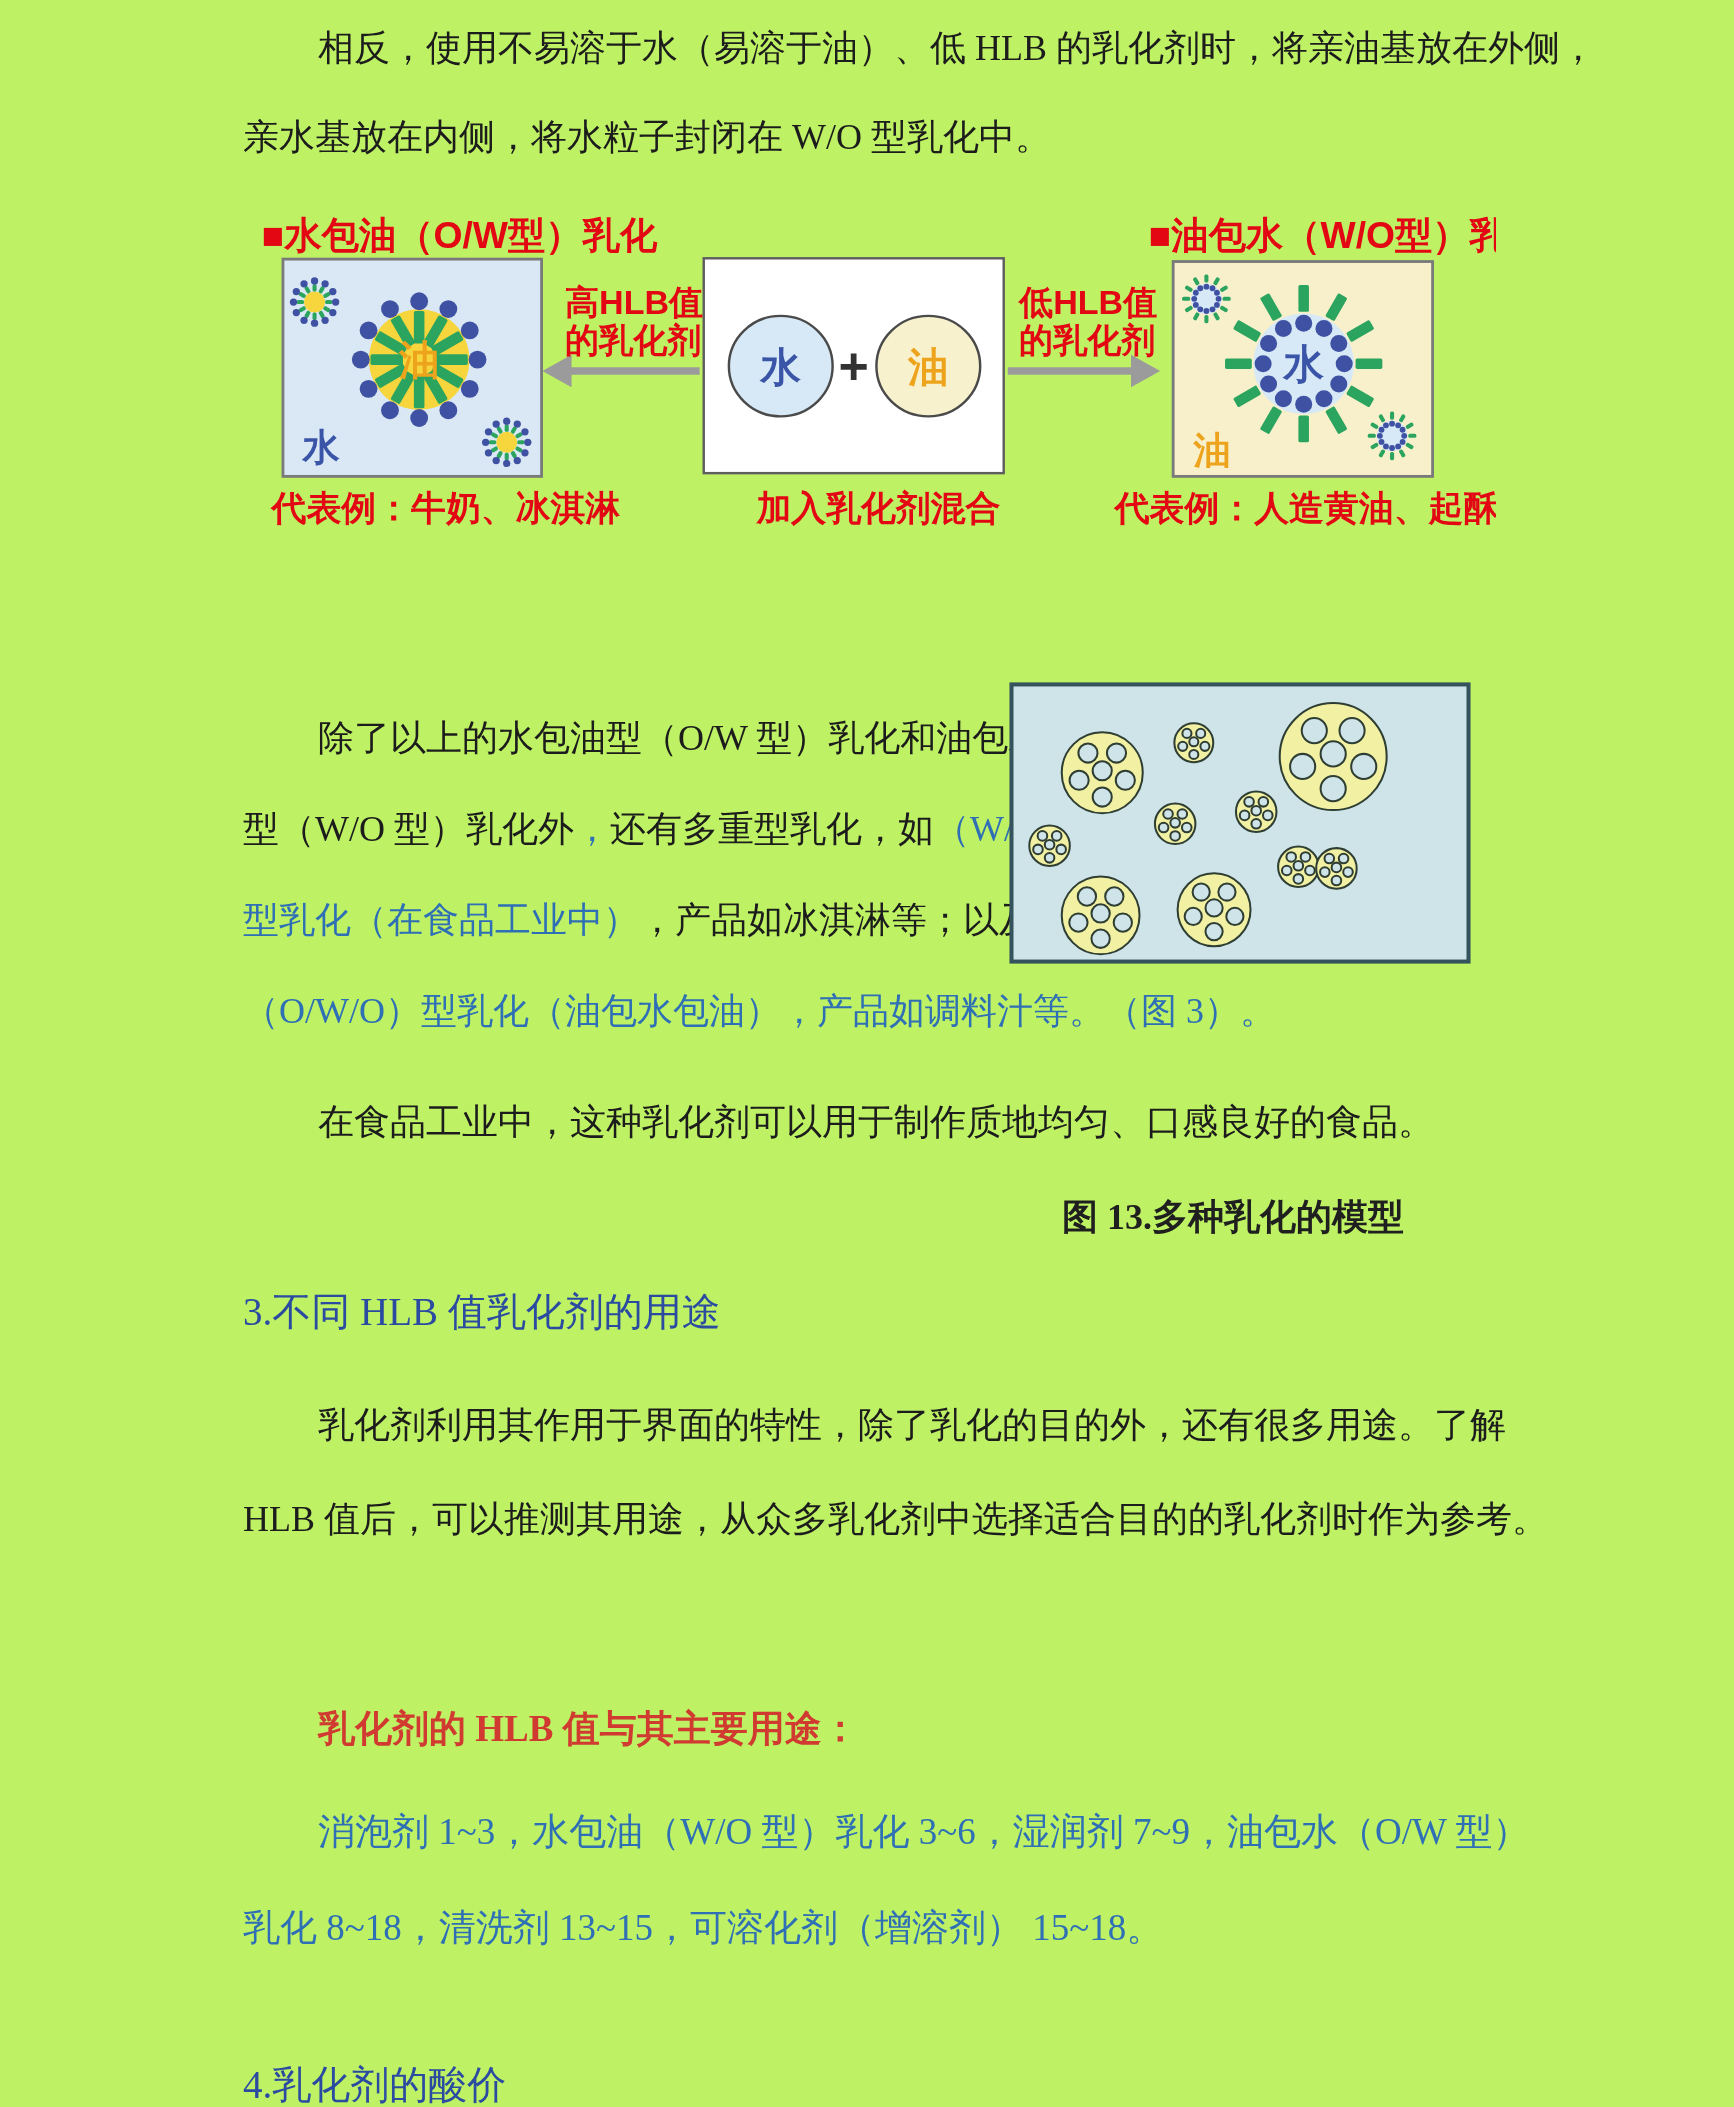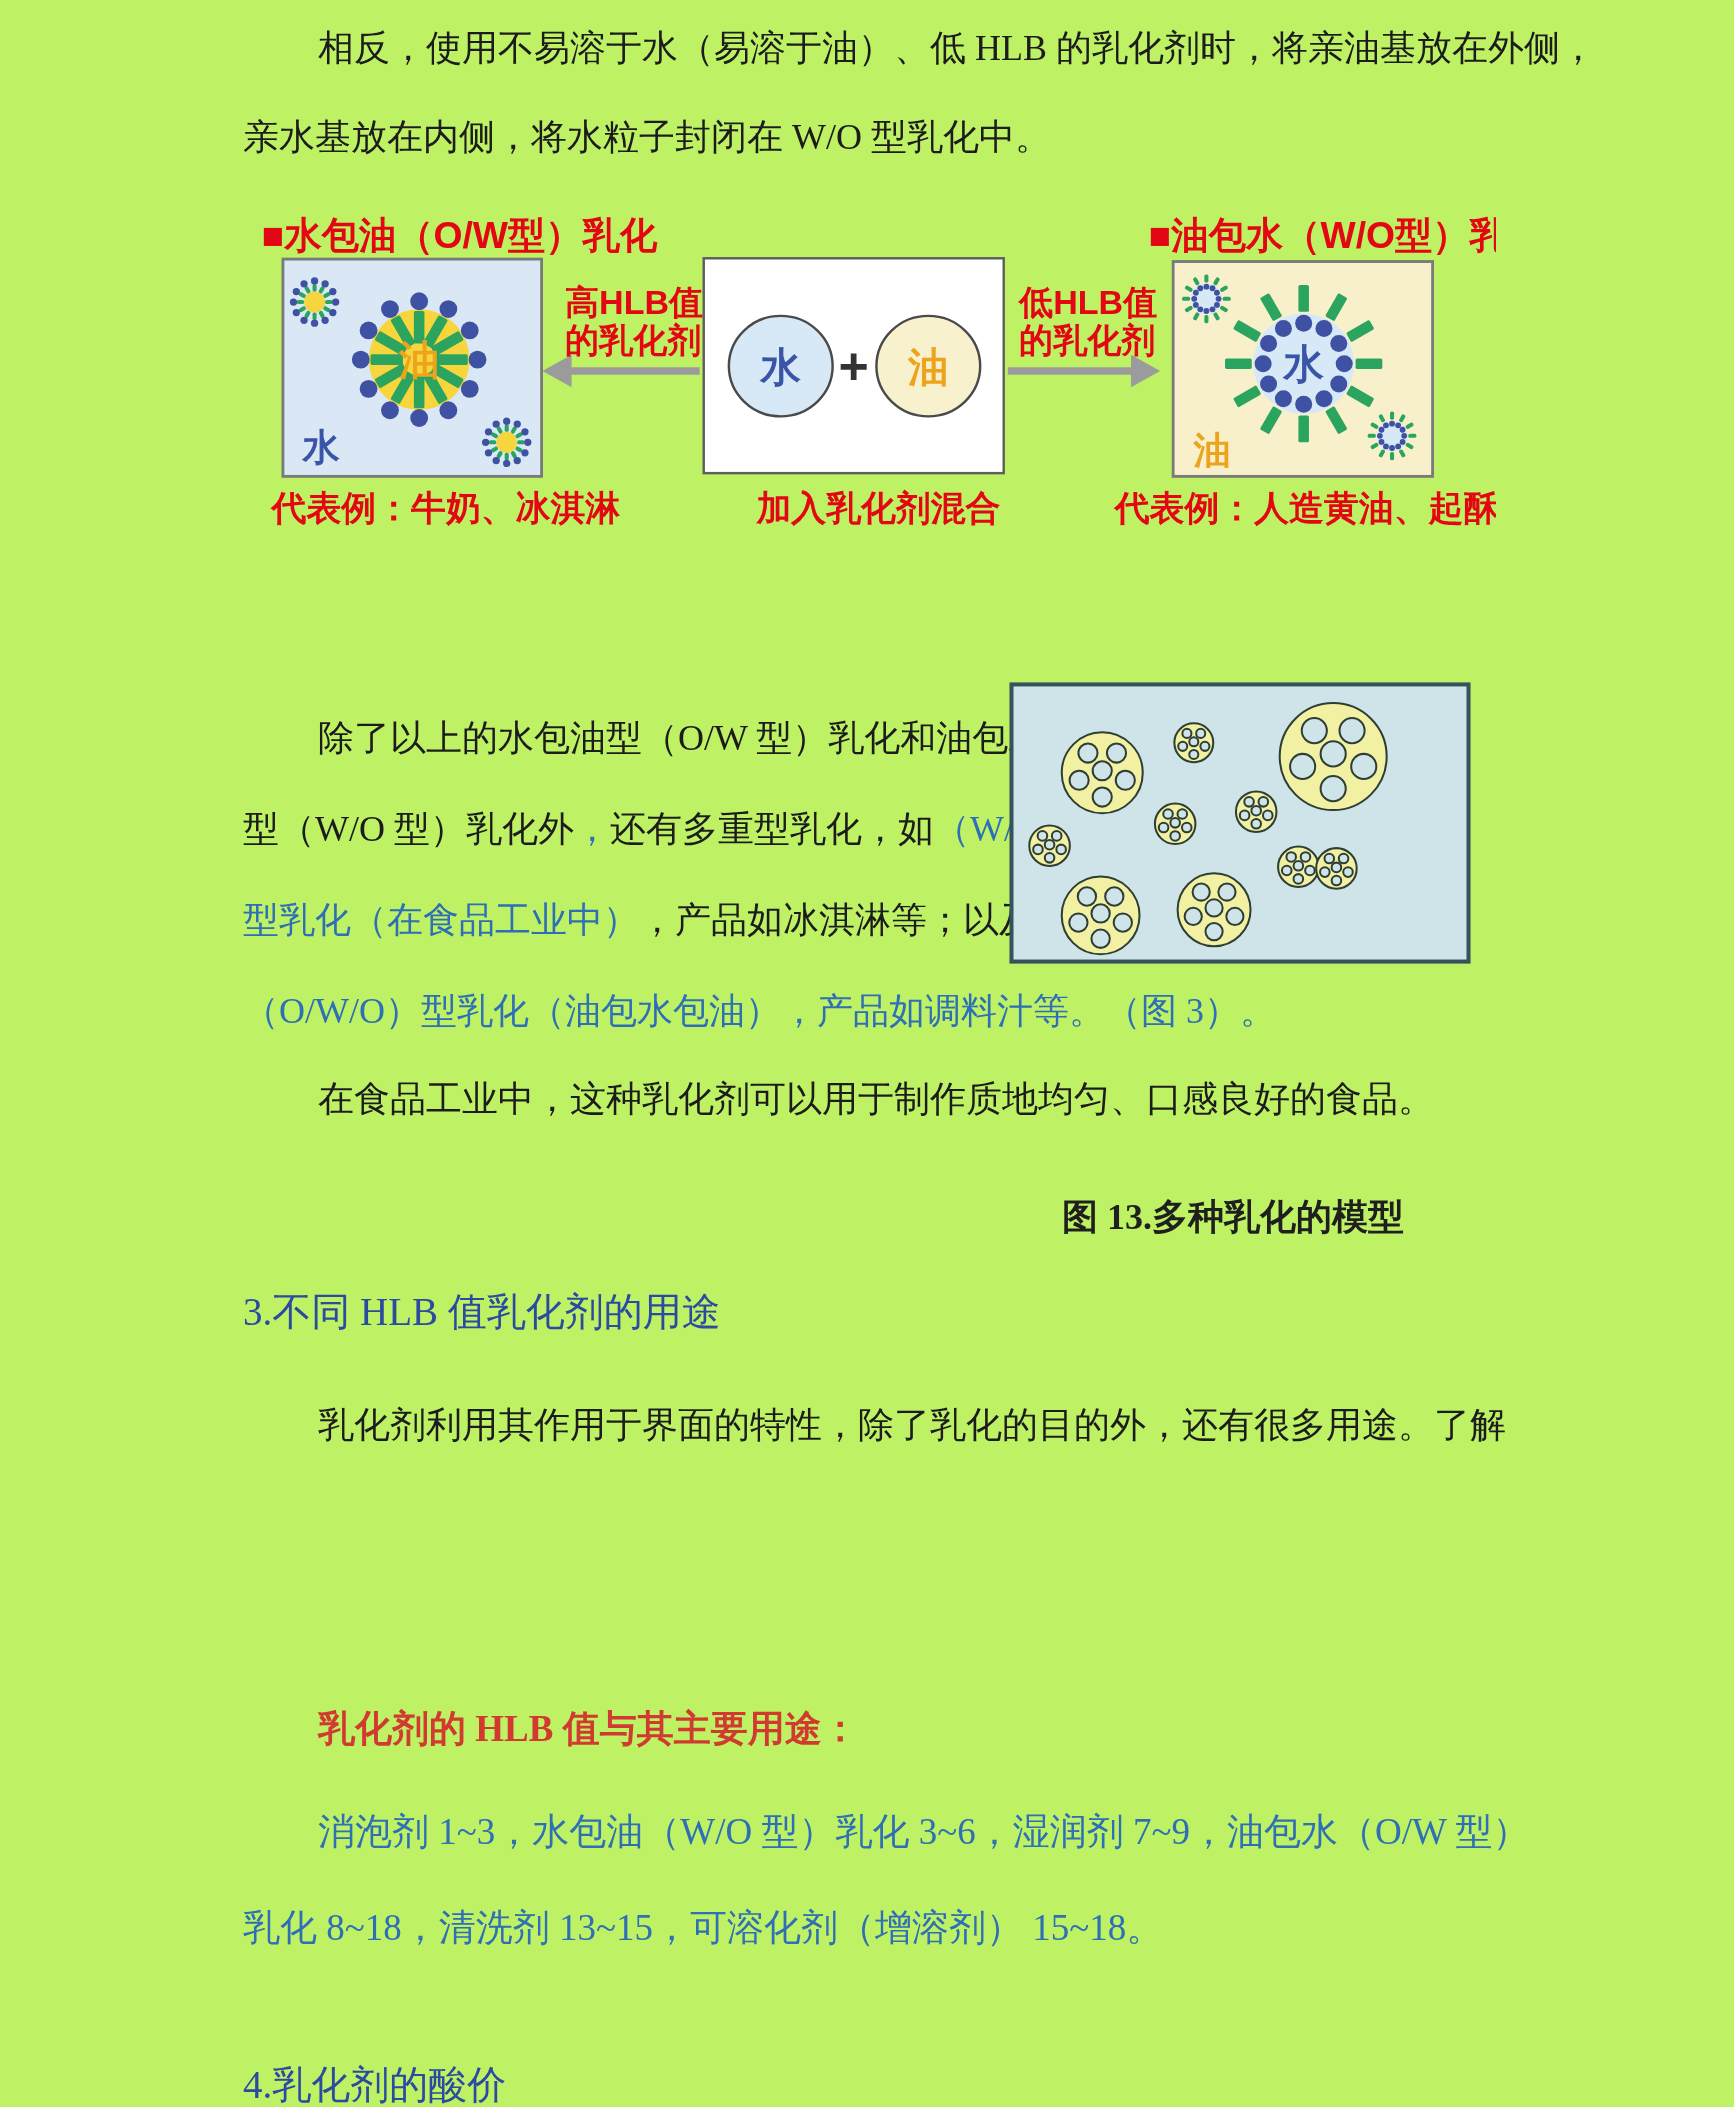--- a/index.html
+++ b/index.html
@@ -1,21 +1,21 @@
 <!DOCTYPE html>
 <html style="font-size:13px"><head>
 <meta charset="utf-8">
 <style>
   html,body{margin:0;padding:0;background:#ffffff;}
   .page{position:relative;width:1734px;height:2108px;background:#bef264;overflow:hidden;
         font-family:"Liberation Serif","DejaVu Serif",serif;}
   .para{position:absolute;color:#1c1c1c;font-size:36px;line-height:89px;text-align:left;}
   .p1{left:243px;top:4px;width:1362px;text-indent:75px;}
   .p2{left:243px;top:693px;width:1362px;text-indent:75px;line-height:91px;}
-  .p3{left:243px;top:1055px;width:1395px;text-indent:75px;}
+  .p3{left:243px;top:1078px;width:1395px;text-indent:75px;}
   .p4{left:243px;top:1378px;width:1395px;text-indent:75px;line-height:94px;}
   .blue-para{left:243px;top:1784px;width:1395px;text-indent:75px;line-height:96px;
              color:#2e6fb5;font-size:37px;}
   .red-heading{position:absolute;left:318px;top:1704px;font-size:37px;color:#d03a31;font-weight:600;}
   .sec-heading{position:absolute;font-size:39px;color:#2b4ba1;}
   .h3{left:243px;top:1285px;}
   .h4{left:243px;top:2058px;}
   .fig15-caption{position:absolute;left:0;top:556px;width:1734px;text-align:center;
                  font-size:36px;font-weight:bold;color:#2b4ba1;}
   .fig16-caption{position:absolute;left:1062px;top:1193px;font-size:36px;font-weight:bold;color:#1f1f1f;}
@@ -317,20 +317,21 @@
   <div class="para p3">
     <span>在食品工业中，这种乳化剂可以用于制作质地均匀、口感良好的食品。</span>
   </div>
 
   <div class="fig16-caption">图 13.多种乳化的模型</div>
 
   <div class="sec-heading h3">3.不同 HLB 值乳化剂的用途</div>
 
   <div class="para p4">
     <span>乳化剂利用其作用于界面的特性，除了乳化的目的外，还有很多用途。了解</span><br>
+    <span>HLB 值后，可以推测其用途，从众多乳化剂中选择适合目的的乳化剂时作为参考。</span>
   </div>
 
   <div class="red-heading">乳化剂的 HLB 值与其主要用途：</div>
 
   <div class="para blue-para">
     <span>消泡剂 1~3，水包油（W/O 型）乳化 3~6，湿润剂 7~9，油包水（O/W 型）</span><br>
     <span>乳化 8~18，清洗剂 13~15，可溶化剂（增溶剂） 15~18。</span>
   </div>
 
   <div class="sec-heading h4">4.乳化剂的酸价</div>

